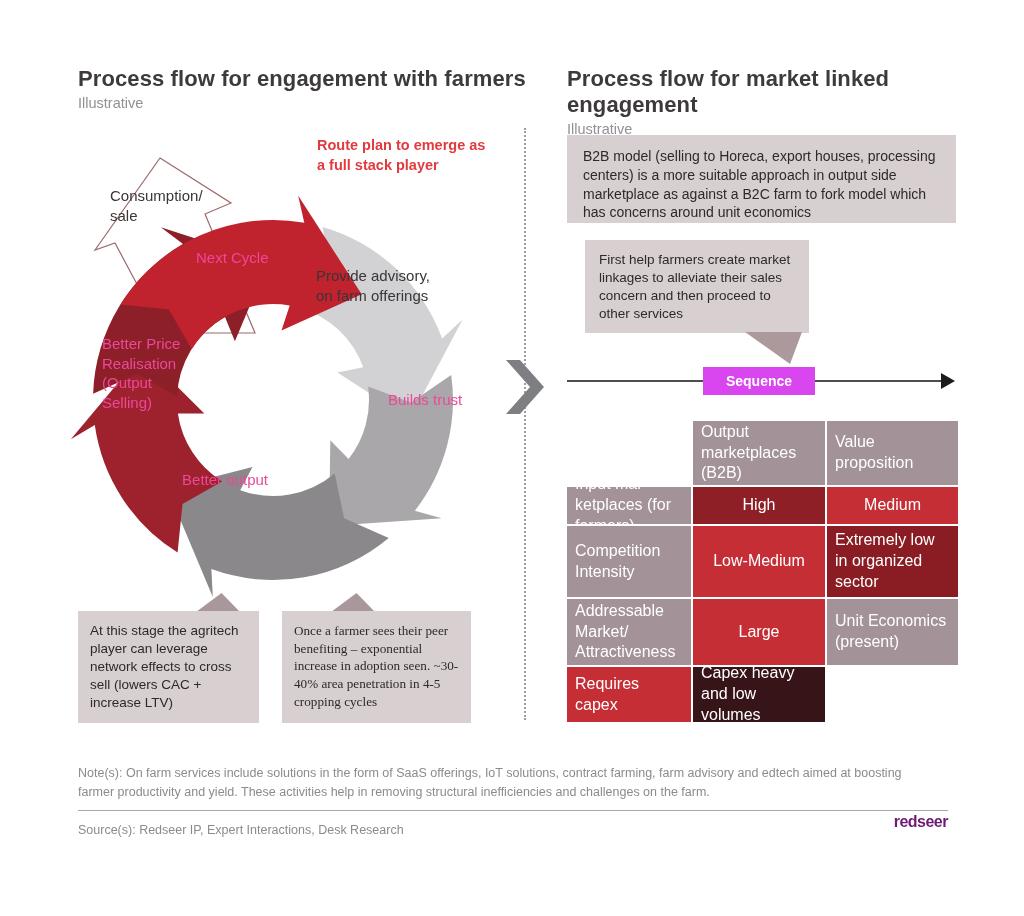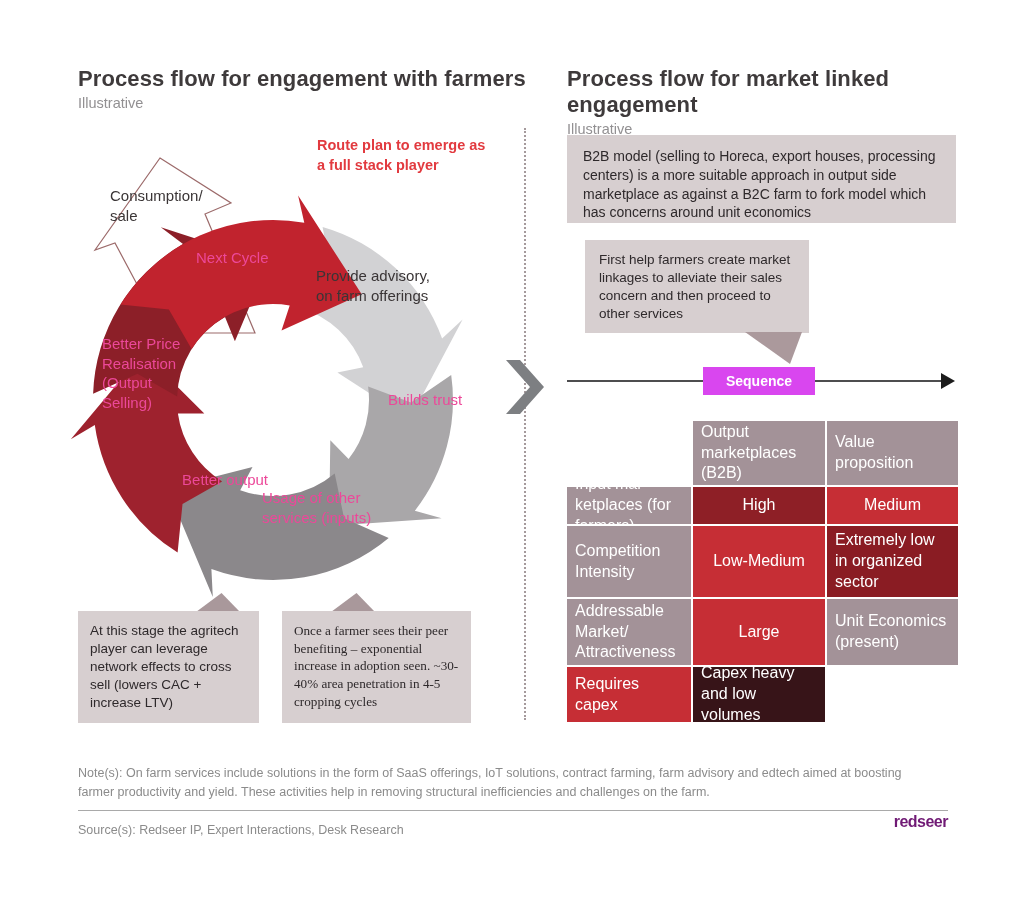--- a/index.html
+++ b/index.html
@@ -78,21 +78,20 @@
       <path d="M396.2 226.9 A180 180 0 0 1 359.8 362.8 L386.7 370.2 L274.1 378.1 L275.3 292.2 L293.6 311.1 A96 96 0 0 0 313.1 238.6 L356.0 254.4 Z" fill="#a9a7a9"></path>
       <path d="M333.7 389.9 A180 180 0 0 1 156.4 421.1 L157.8 449.0 L112.3 340.7 L197.5 318.9 L185.2 342.2 A96 96 0 0 0 279.7 325.5 L289.1 370.3 Z" fill="#8b888b"></path>
       <path d="M122.6 404.6 A180 180 0 0 1 39.8 277.1 L15.8 291.3 L88.3 204.8 L149.3 265.4 L122.9 265.4 A96 96 0 0 0 167.1 333.4 L127.5 356.1 Z" fill="#9e222e"></path>
       <path d="M38.1 245.7 A180 180 0 0 1 128.0 96.1 L105.8 79.2 L213.2 114.1 L179.9 193.3 L170.0 168.9 A96 96 0 0 0 122.1 248.6 L82.5 225.7 Z" fill="#8c1f28"></path>
       <path d="M65.4 156.6 A180 180 0 0 1 249.3 74.7 L243.1 47.5 L306.7 146.3 L226.5 182.5 L234.7 157.5 A96 96 0 0 0 136.6 201.1 L113.9 161.5 Z" fill="#c1232e"></path>
     </svg>
   <div class="cycle-label dark" style="left:55px;top:38px;width:112px;">Consumption/ sale</div>
   <div class="cycle-label light" style="left:141px;top:100px;width:110px;">Next Cycle</div>
   <div class="cycle-label dark" style="left:261px;top:118px;width:124px;">Provide advisory, on farm offerings</div>
   <div class="cycle-label light" style="left:333px;top:242px;width:100px;">Builds trust</div>
-  <div class="cycle-label light" style="left:207px;top:340px;width:112px;">Usage of other services (inputs)</div>
   <div class="cycle-label light" style="left:93px;top:322px;width:120px;text-align:right;">Better output</div>
   <div class="cycle-label light" style="left:47px;top:186px;width:95px;">Better Price Realisation (Output Selling)</div>
 </div>
 
 <div class="abs tail-up" style="left:196px;top:593px;width:44px;height:19px;"></div>
 <div class="abs tail-up" style="left:331px;top:593px;width:44px;height:19px;"></div>
 
 <div class="abs callout" style="left:78px;top:611px;width:181px;height:112px;">At this stage the agritech player can leverage network effects to cross sell (lowers CAC + increase LTV)</div>
 <div class="abs callout" style="left:282px;top:611px;width:189px;height:112px;font-size:13.2px;font-family:Liberation Serif, serif;">Once a farmer sees their peer benefiting – exponential increase in adoption seen. ~30-40% area penetration in 4-5 cropping cycles</div>
 

